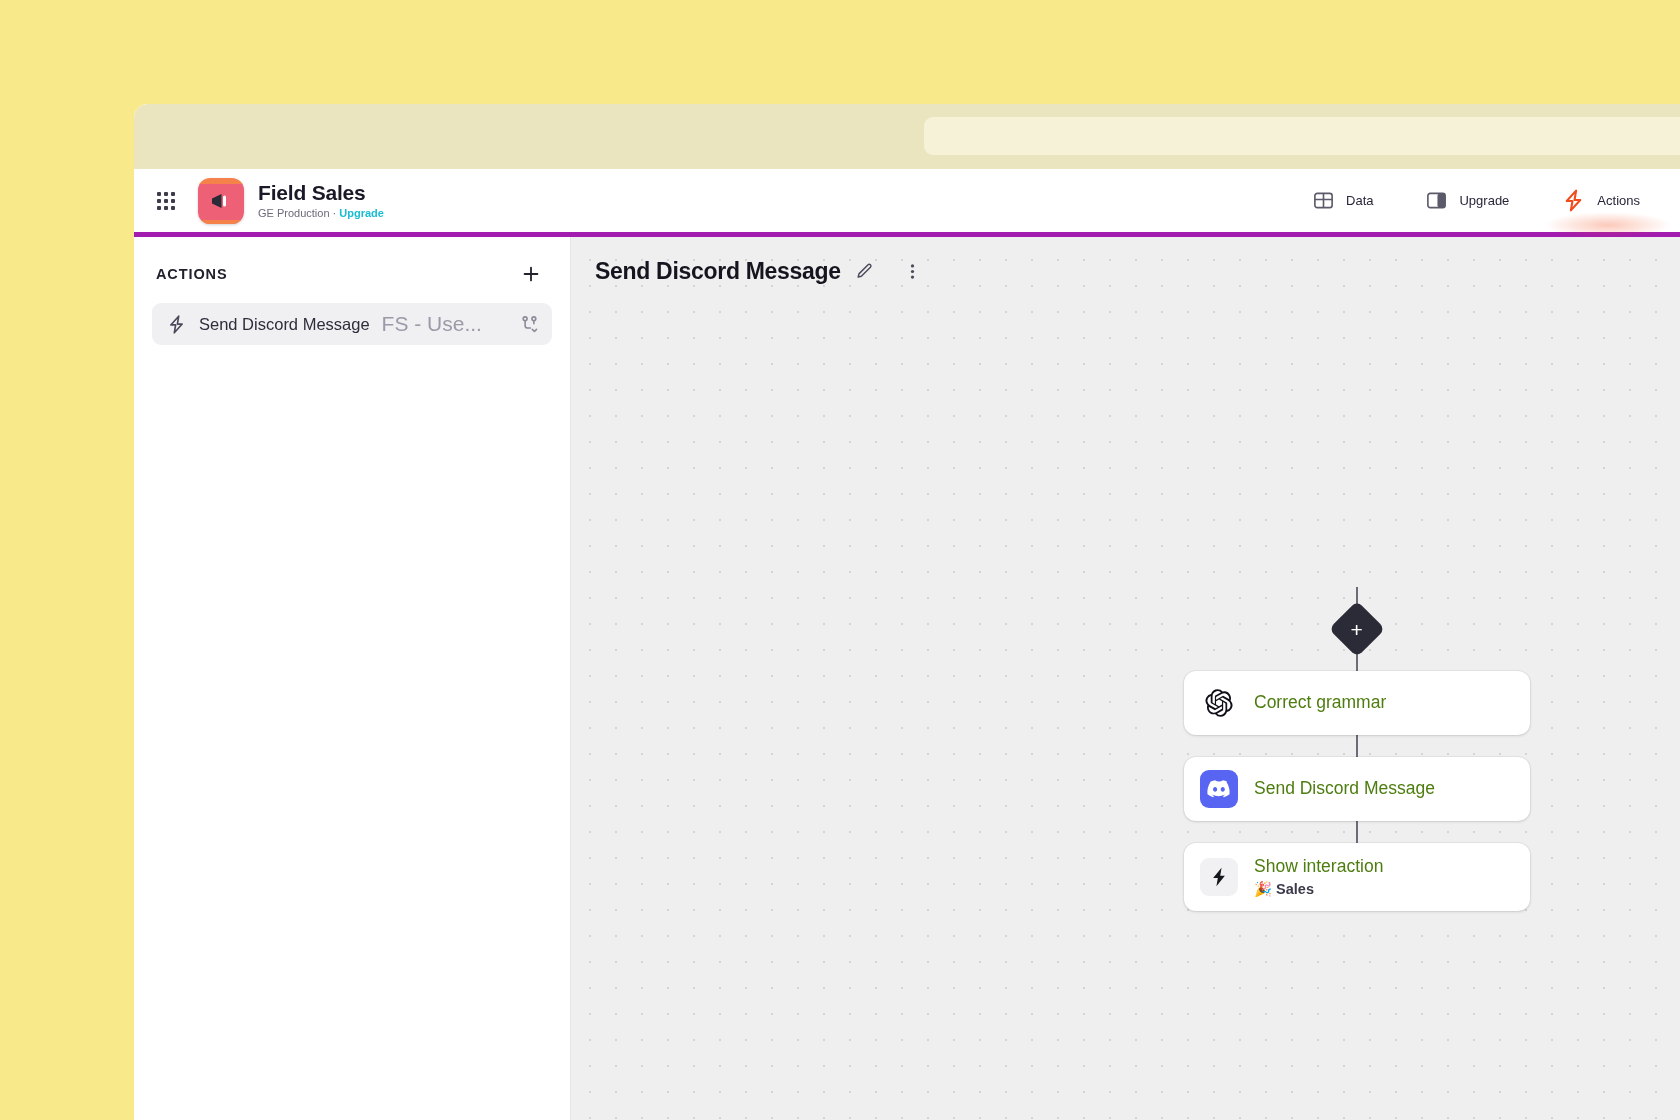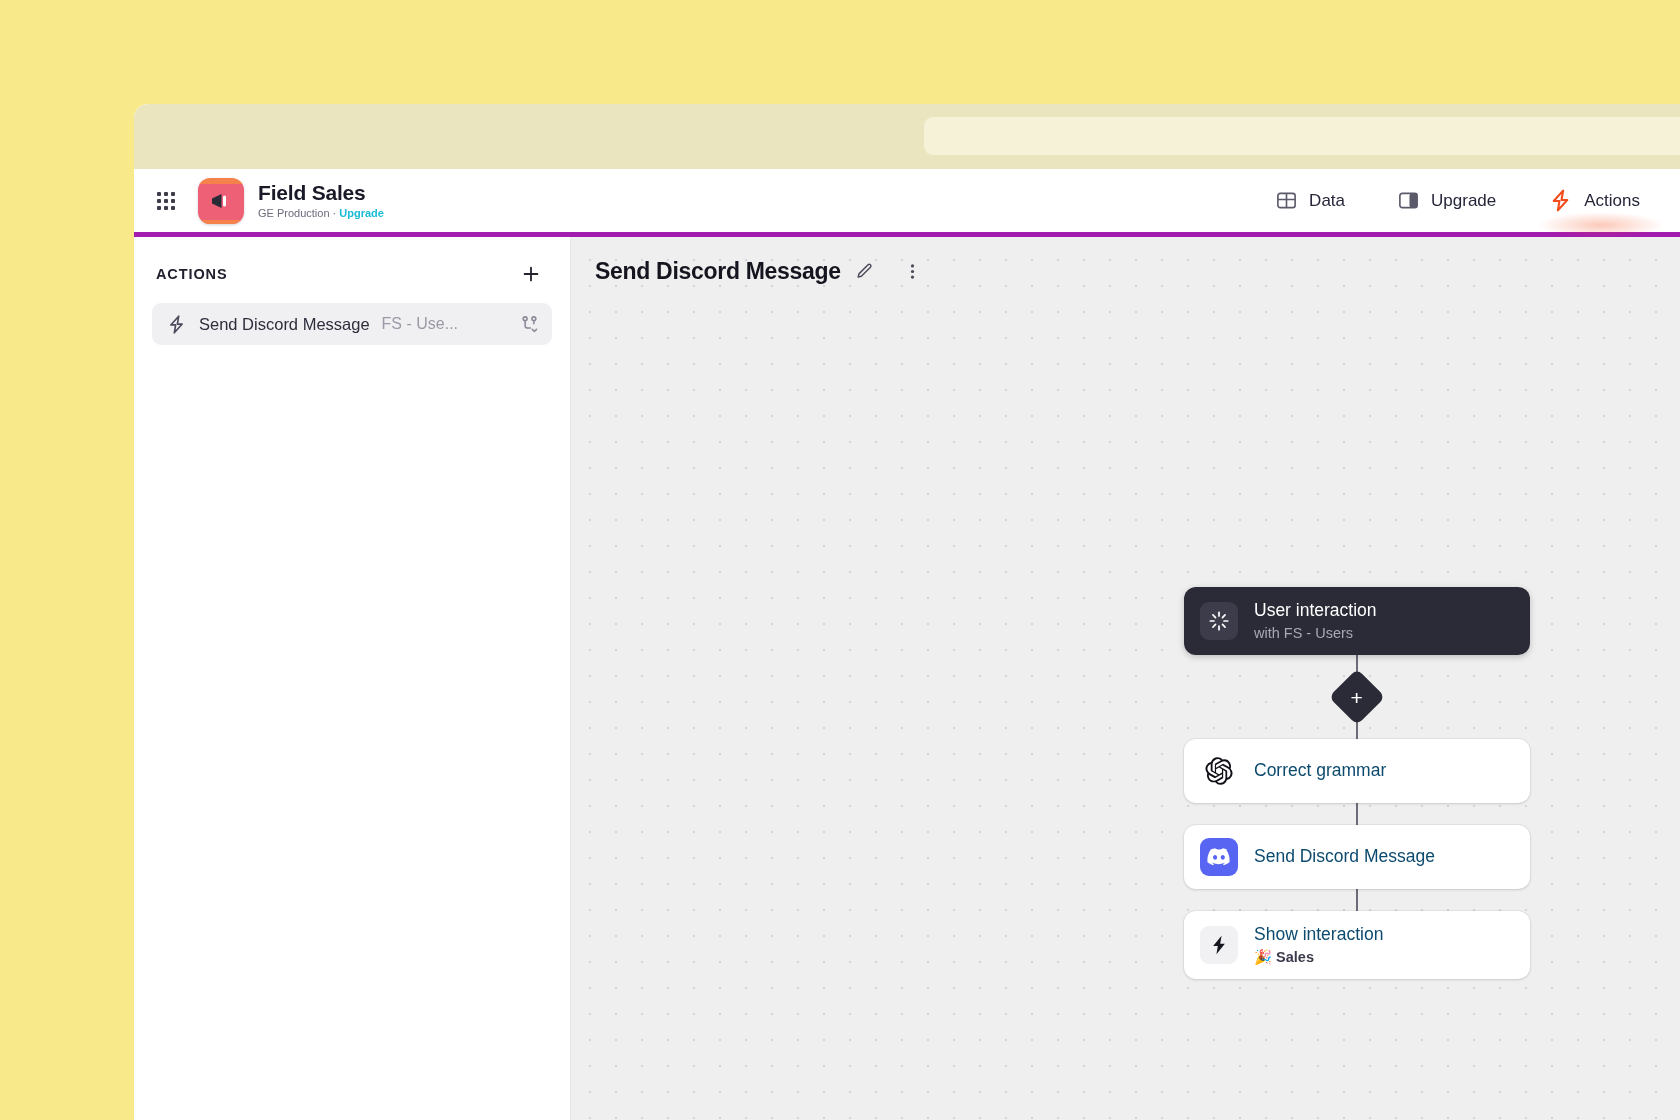--- a/index.html
+++ b/index.html
@@ -81,21 +81,21 @@
 
   #header-nav {
     margin-left: auto; margin-right: 0;
     display: flex; align-items: center; height: 100%;
   }
   .nav-tab {
     display: flex; align-items: center; gap: 11px;
     padding: 0 26px; height: 100%;
     cursor: pointer; position: relative;
   }
-  .nav-tab .nav-label { font-size: 17px; color: #26263A; }
+  .nav-tab .nav-label { font-size: 13px; color: #26263A; }
   .nav-tab.active .nav-label { color: #26263A; }
   .nav-tab.active::after {
     content:""; position:absolute; left:50%; bottom:-6px;
     transform: translateX(-50%);
     width: 128px; height: 26px; border-radius: 50%;
     background: radial-gradient(ellipse at center, rgba(243,76,27,.30) 0%, rgba(243,76,27,0) 70%);
     pointer-events:none;
   }
   #nav-tab-actions { padding-right: 40px; }
 
@@ -122,21 +122,21 @@
     width: 30px; height: 30px; display:flex; align-items:center; justify-content:center;
     cursor: pointer; color:#23232F;
   }
   #action-list { margin-top: 14px; }
   .action-row {
     display: flex; align-items: center; gap: 12px;
     height: 42px; padding: 0 12px 0 14px;
     background: #F0F0F2; border-radius: 9px; cursor: pointer;
   }
   .action-row .row-label { font-size: 16.5px; color: #2D2D3C; white-space: nowrap; }
-  .action-row .row-meta { font-size: 16px; color: #9A9AA8; white-space: nowrap; }
+  .action-row .row-meta { font-size: 21px; color: #9A9AA8; white-space: nowrap; }
   .action-row .row-trailing { margin-left: auto; display:flex; align-items:center; color:#8A8A98; }
 
   
   #canvas {
     flex: 1; position: relative; overflow: hidden;
     background-color: #EFEFEF;
     background-image: radial-gradient(#D4D4D6 1.35px, transparent 1.4px);
     background-size: 26px 26px;
     background-position: 6px 10px;
   }
@@ -169,21 +169,21 @@
   }
   .node-icon {
     width: 38px; height: 38px; border-radius: 9px; flex: none;
     display: flex; align-items: center; justify-content: center;
   }
   .node-icon.grey   { background: #F1F1F3; }
   .node-icon.dark   { background: #3C3C4B; }
   .node-icon.white  { background: #ffffff; }
   .node-icon.discord{ background: #5865F2; }
   .node-text { line-height: 1.25; }
-  .node-title { font-size: 17.5px; color: #0c4a6e; }
+  .node-title { font-size: 17.5px; color: #4d7c0f; }
   .node-card.dark .node-title { color: #FFFFFF; }
   .node-sub { font-size: 14.5px; color: #A9A9B6; margin-top: 2px; }
   .node-sub.emph { color: #3A3A4A; font-weight: bold; font-size: 14.5px; }
 
   .plus-node {
     width: 40px; height: 40px; margin: 0 auto;
     background: #2B2B38; border-radius: 7px;
     transform: rotate(45deg);
     display: flex; align-items: center; justify-content: center;
     position: relative; z-index: 3; cursor: pointer;
@@ -309,38 +309,20 @@
           <svg width="19" height="19" viewBox="0 0 24 24" fill="#4A4A5A">
             <circle cx="12" cy="5" r="2.05"></circle>
             <circle cx="12" cy="12" r="2.05"></circle>
             <circle cx="12" cy="19" r="2.05"></circle>
           </svg>
         </div>
       </div>
 
       <div id="flow">
 
-        <div class="node-card dark">
-          <div class="node-icon dark">
-            <svg width="22" height="22" viewBox="0 0 24 24" fill="none" stroke="#ffffff" stroke-width="1.9" stroke-linecap="round">
-              <line x1="12" y1="2.5" x2="12" y2="6.5"></line>
-              <line x1="12" y1="17.5" x2="12" y2="21.5"></line>
-              <line x1="2.5" y1="12" x2="6.5" y2="12"></line>
-              <line x1="17.5" y1="12" x2="21.5" y2="12"></line>
-              <line x1="5.4" y1="5.4" x2="8.2" y2="8.2"></line>
-              <line x1="15.8" y1="15.8" x2="18.6" y2="18.6"></line>
-              <line x1="18.6" y1="5.4" x2="15.8" y2="8.2"></line>
-              <line x1="8.2" y1="15.8" x2="5.4" y2="18.6"></line>
-            </svg>
-          </div>
-          <div class="node-text">
-            <div class="node-title">User interaction</div>
-            <div class="node-sub">with FS - Users</div>
-          </div>
-        </div>
 
         <div class="flow-connector" style="height:22px"></div>
 
         <div class="plus-node">
           <span>+</span>
         </div>
 
         <div class="flow-connector" style="height:22px"></div>
 
         <div class="node-card">

